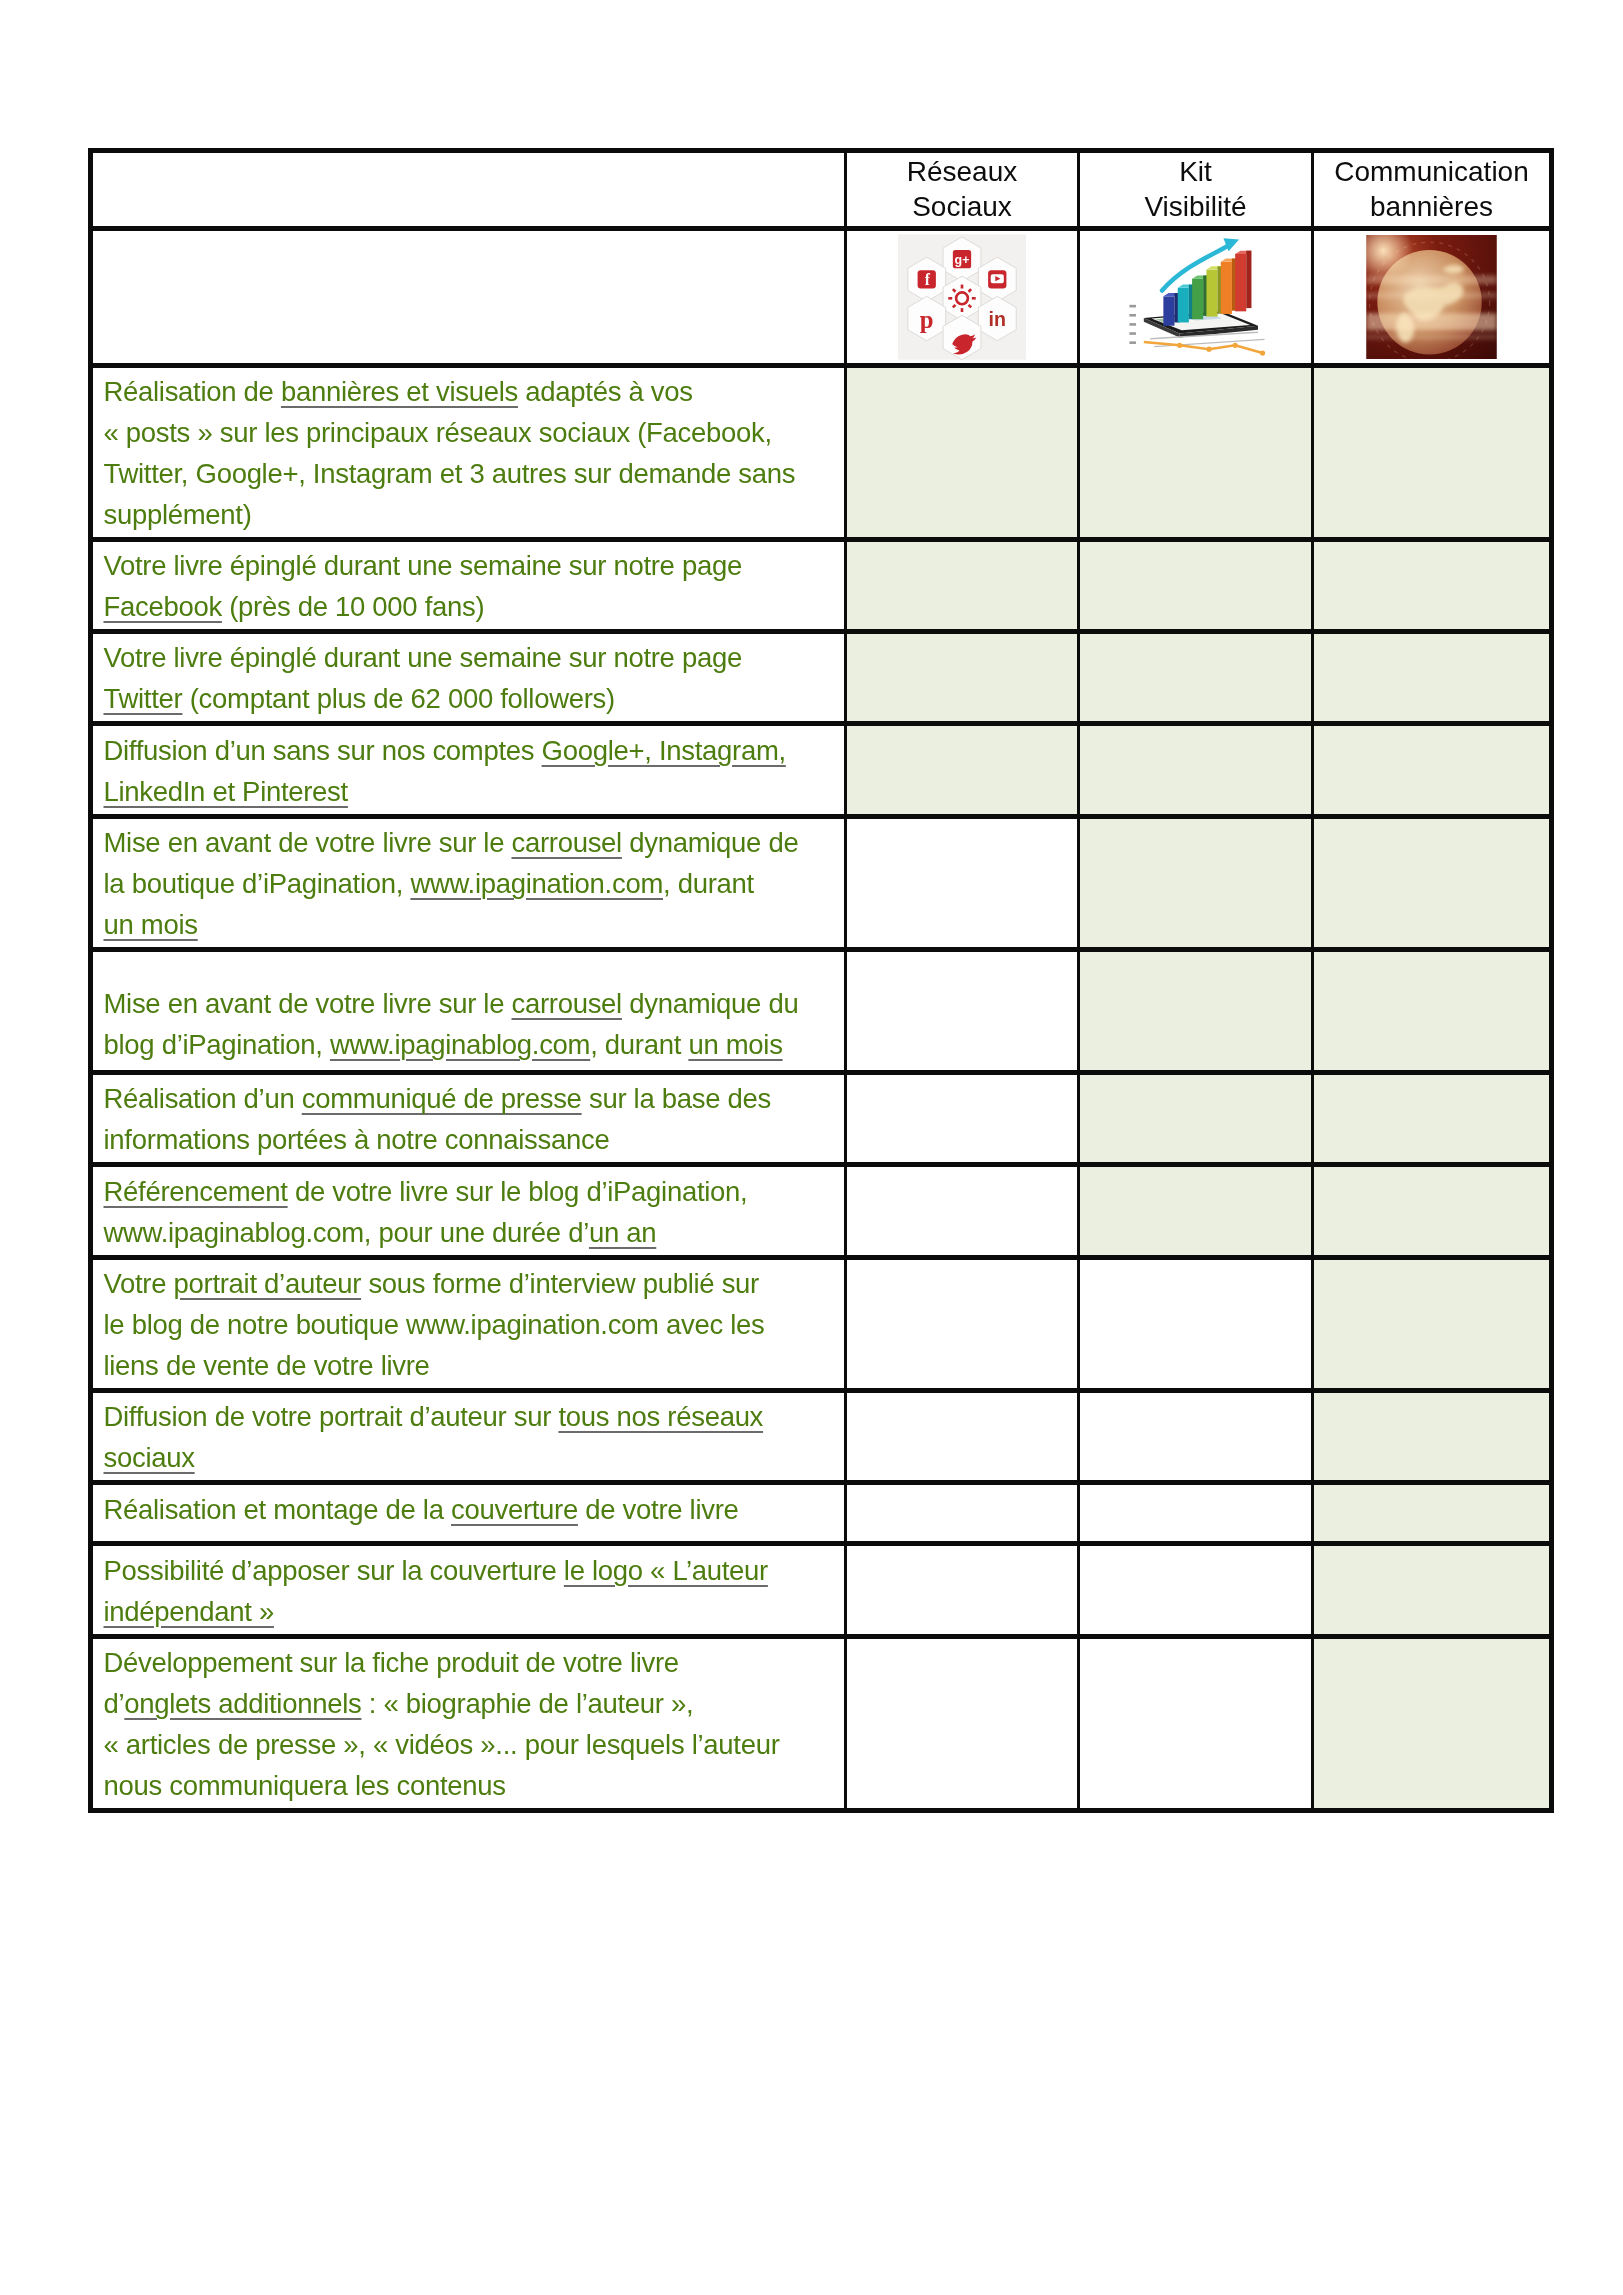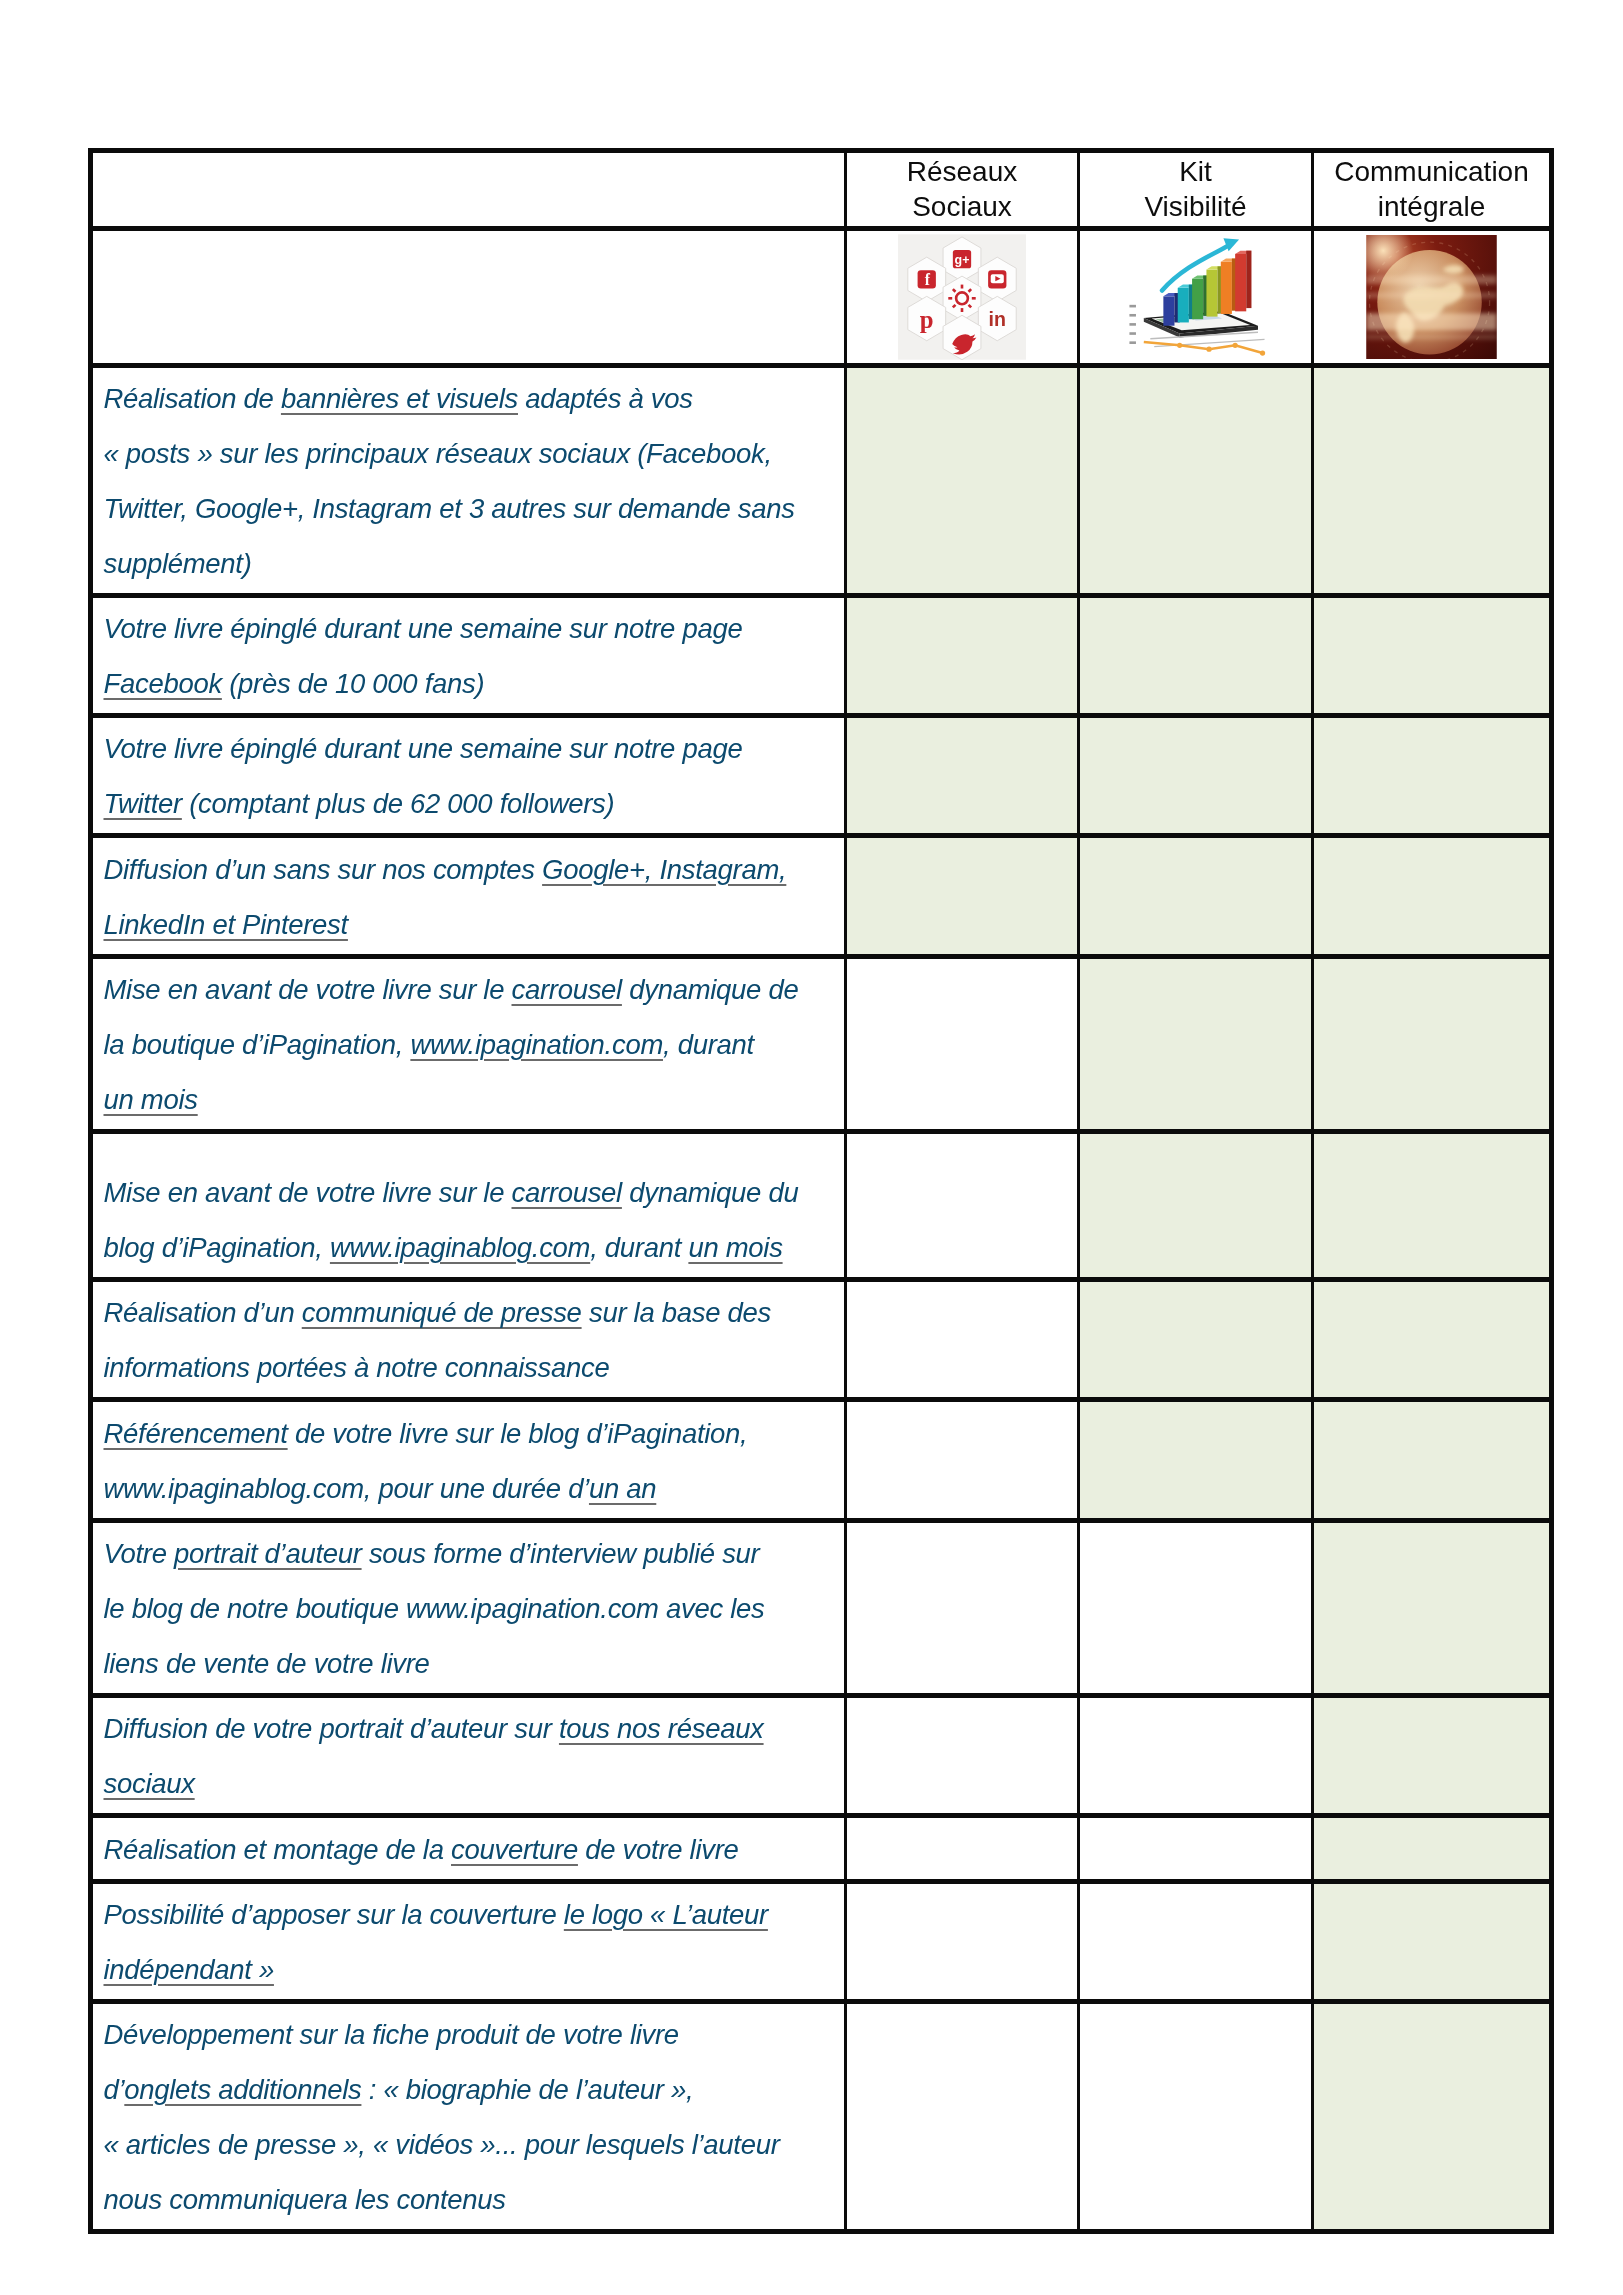--- a/index.html
+++ b/index.html
@@ -33,26 +33,25 @@
     padding:1.3px 0;
     font-weight:400;
     color:#0d0d0d;
   }
   tr.img-row{height:137px;}
   td.img-cell{text-align:center;vertical-align:middle;padding:0;}
   td.label{
     vertical-align:top;
     text-align:left;
     font-size:27.5px;
-    line-height:55px;
+    line-height:41px;
     letter-spacing:-0.3px;
     padding:3.3px 5.2px 2px 10.5px;
     white-space:pre-wrap;
-    color:#0c4a6e;
-    font-style:italic;
+    color:#4d7c0f;
   }
   span.u{
     text-decoration:underline;
     text-decoration-thickness:2px;
     text-underline-offset:4.6px;
     text-decoration-color:#6b6b6b;
   }
   td.inc{background:#EAEFDF;}
   td.exc{background:#ffffff;}
   .row-1{height:164px}.row-2{height:88px}.row-3{height:91px}.row-4{height:86px}
@@ -74,21 +73,21 @@
         <col style="width:239px">
     </colgroup>
     <tbody id="tbl-body">
       <tr class="hdr-row">
         <td class="label"></td>
         <td class="hdr">Réseaux
 Sociaux</td>
         <td class="hdr">Kit
 Visibilité</td>
         <td class="hdr">Communication
-intégrale</td>
+bannières</td>
       </tr>
       <tr class="img-row">
         <td class="label"></td>
         <td class="img-cell">
           <svg width="128" height="126" viewBox="0 0 196 192">
             <rect x="0" y="0" width="196" height="192" fill="#f2f1ef"></rect>
             <g stroke="#dddad7" stroke-width="1.5">
               <polygon points="98,4 127,21 127,55 98,72 69,55 69,21" fill="#fdfdfd"></polygon>
               <polygon points="44,35 73,52 73,86 44,103 15,86 15,52" fill="#fdfdfd"></polygon>
               <polygon points="152,35 181,52 181,86 152,103 123,86 123,52" fill="#fdfdfd"></polygon>

